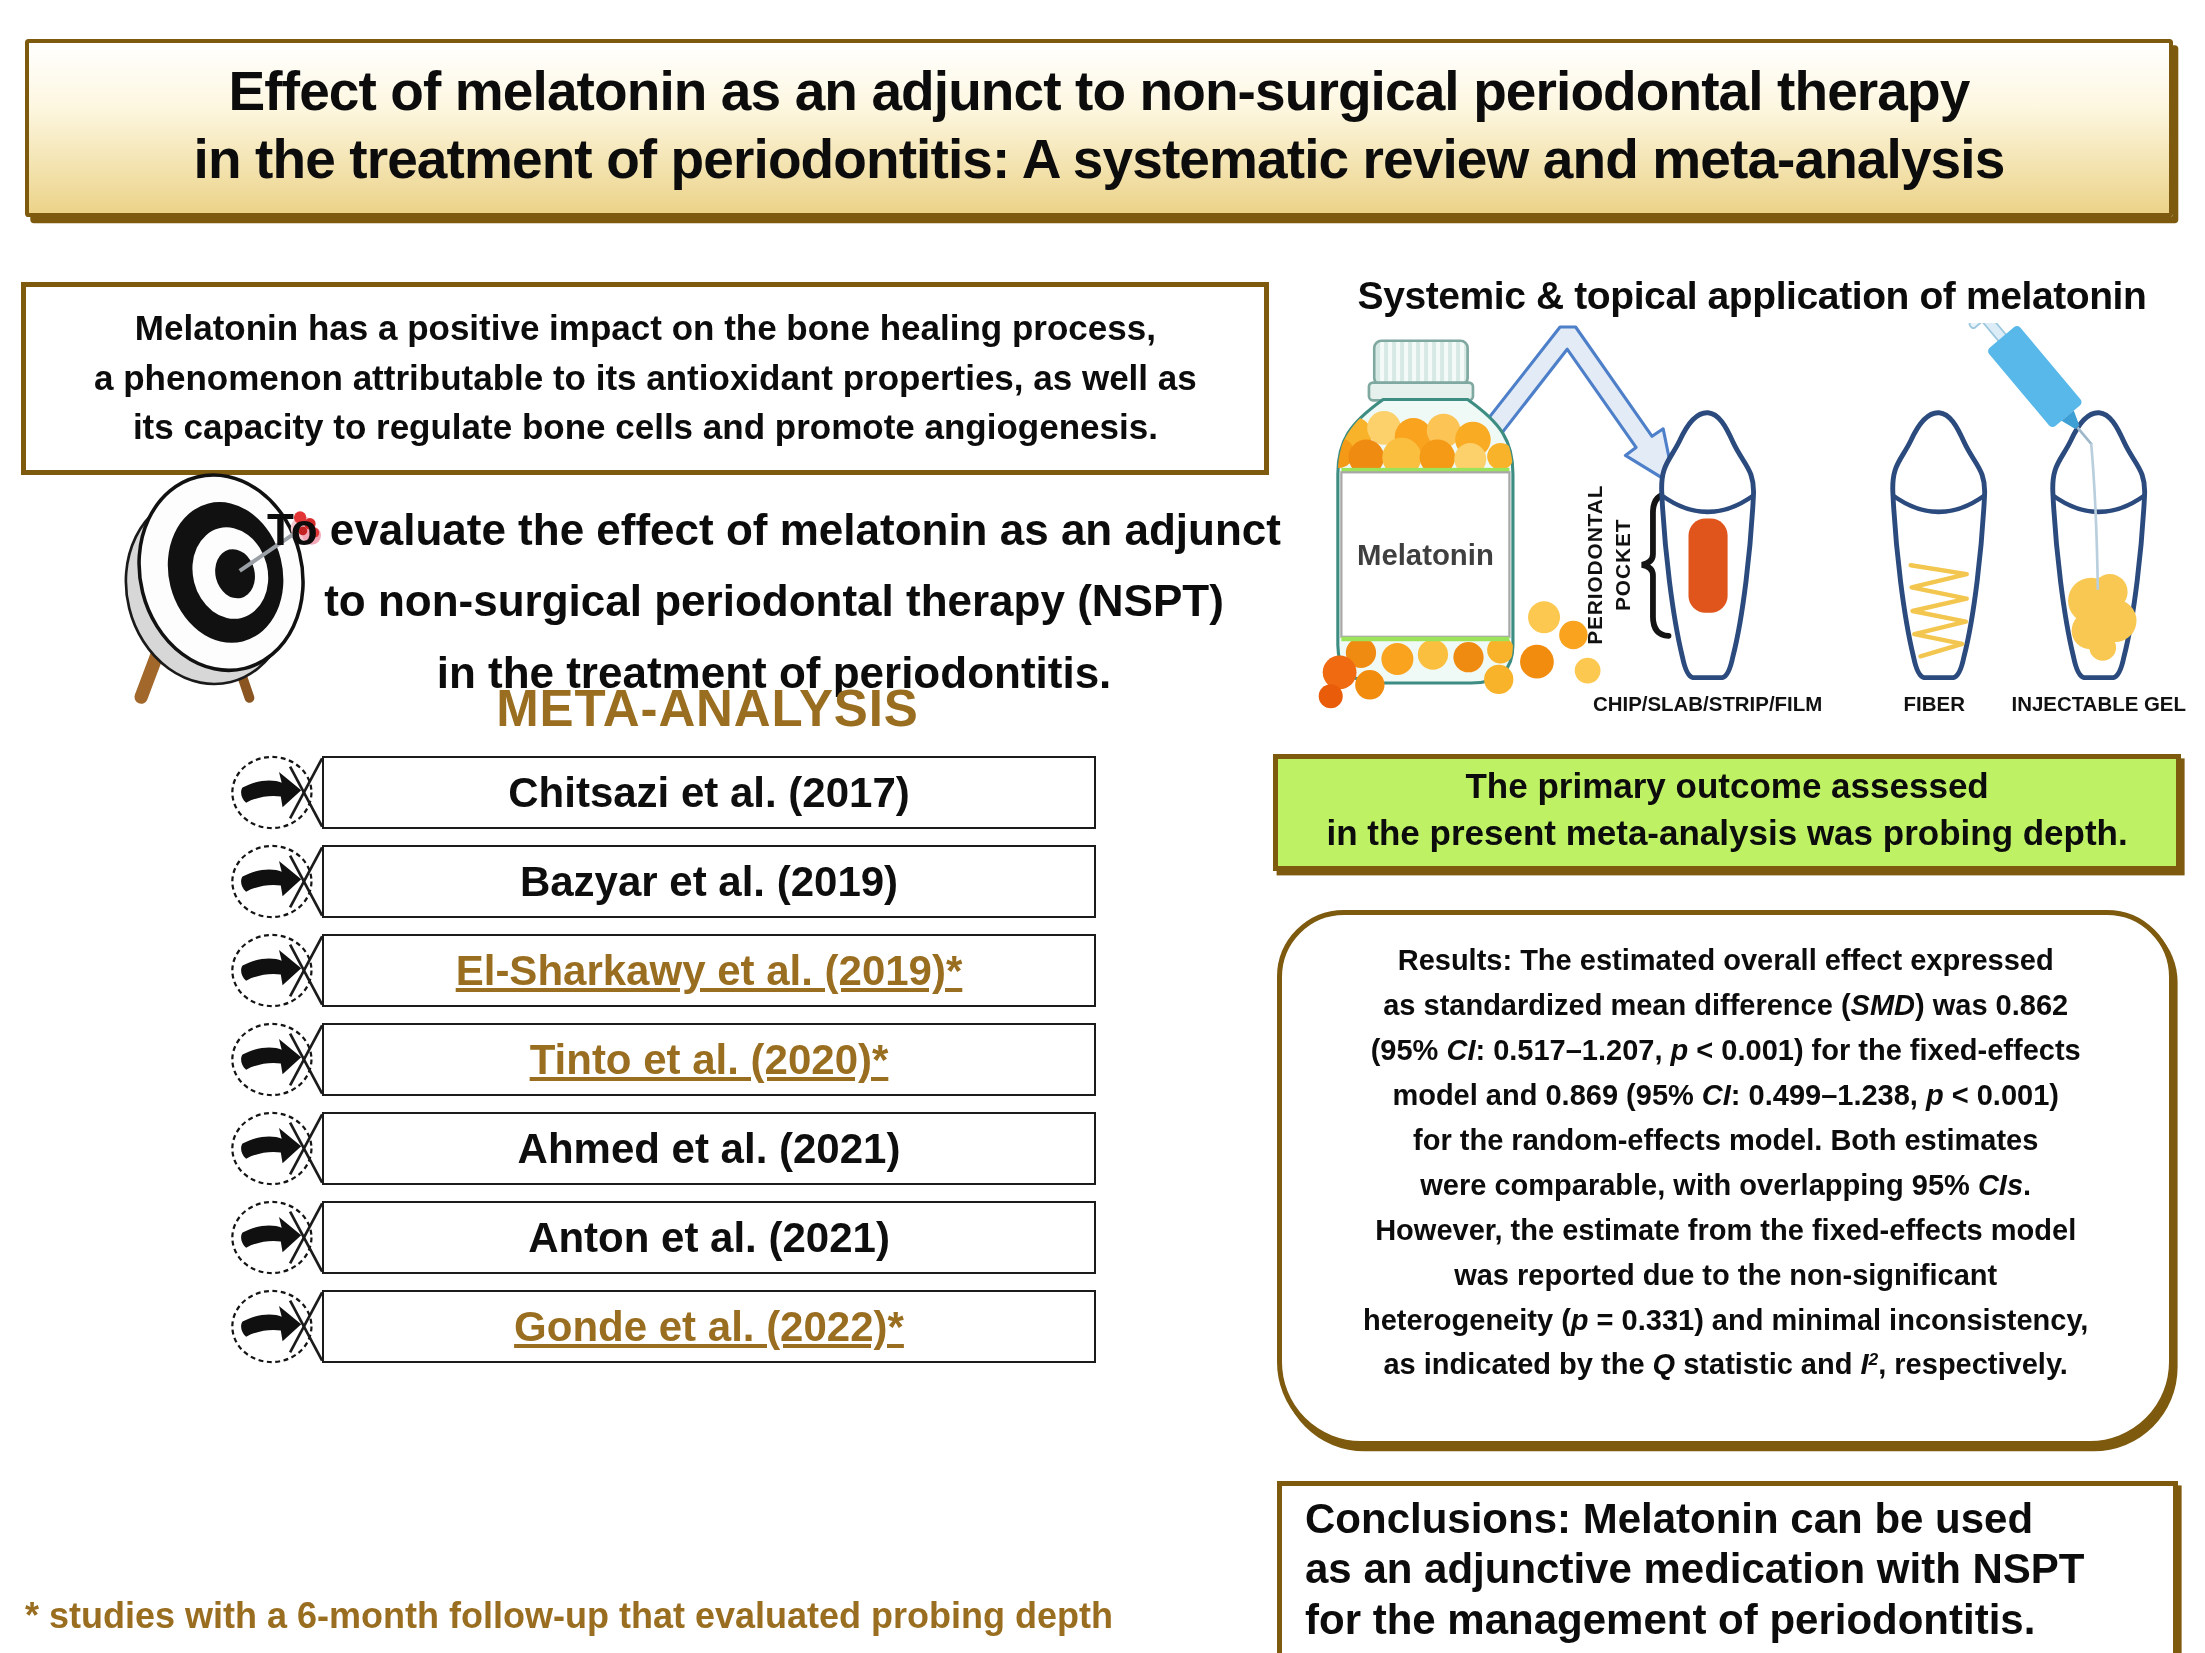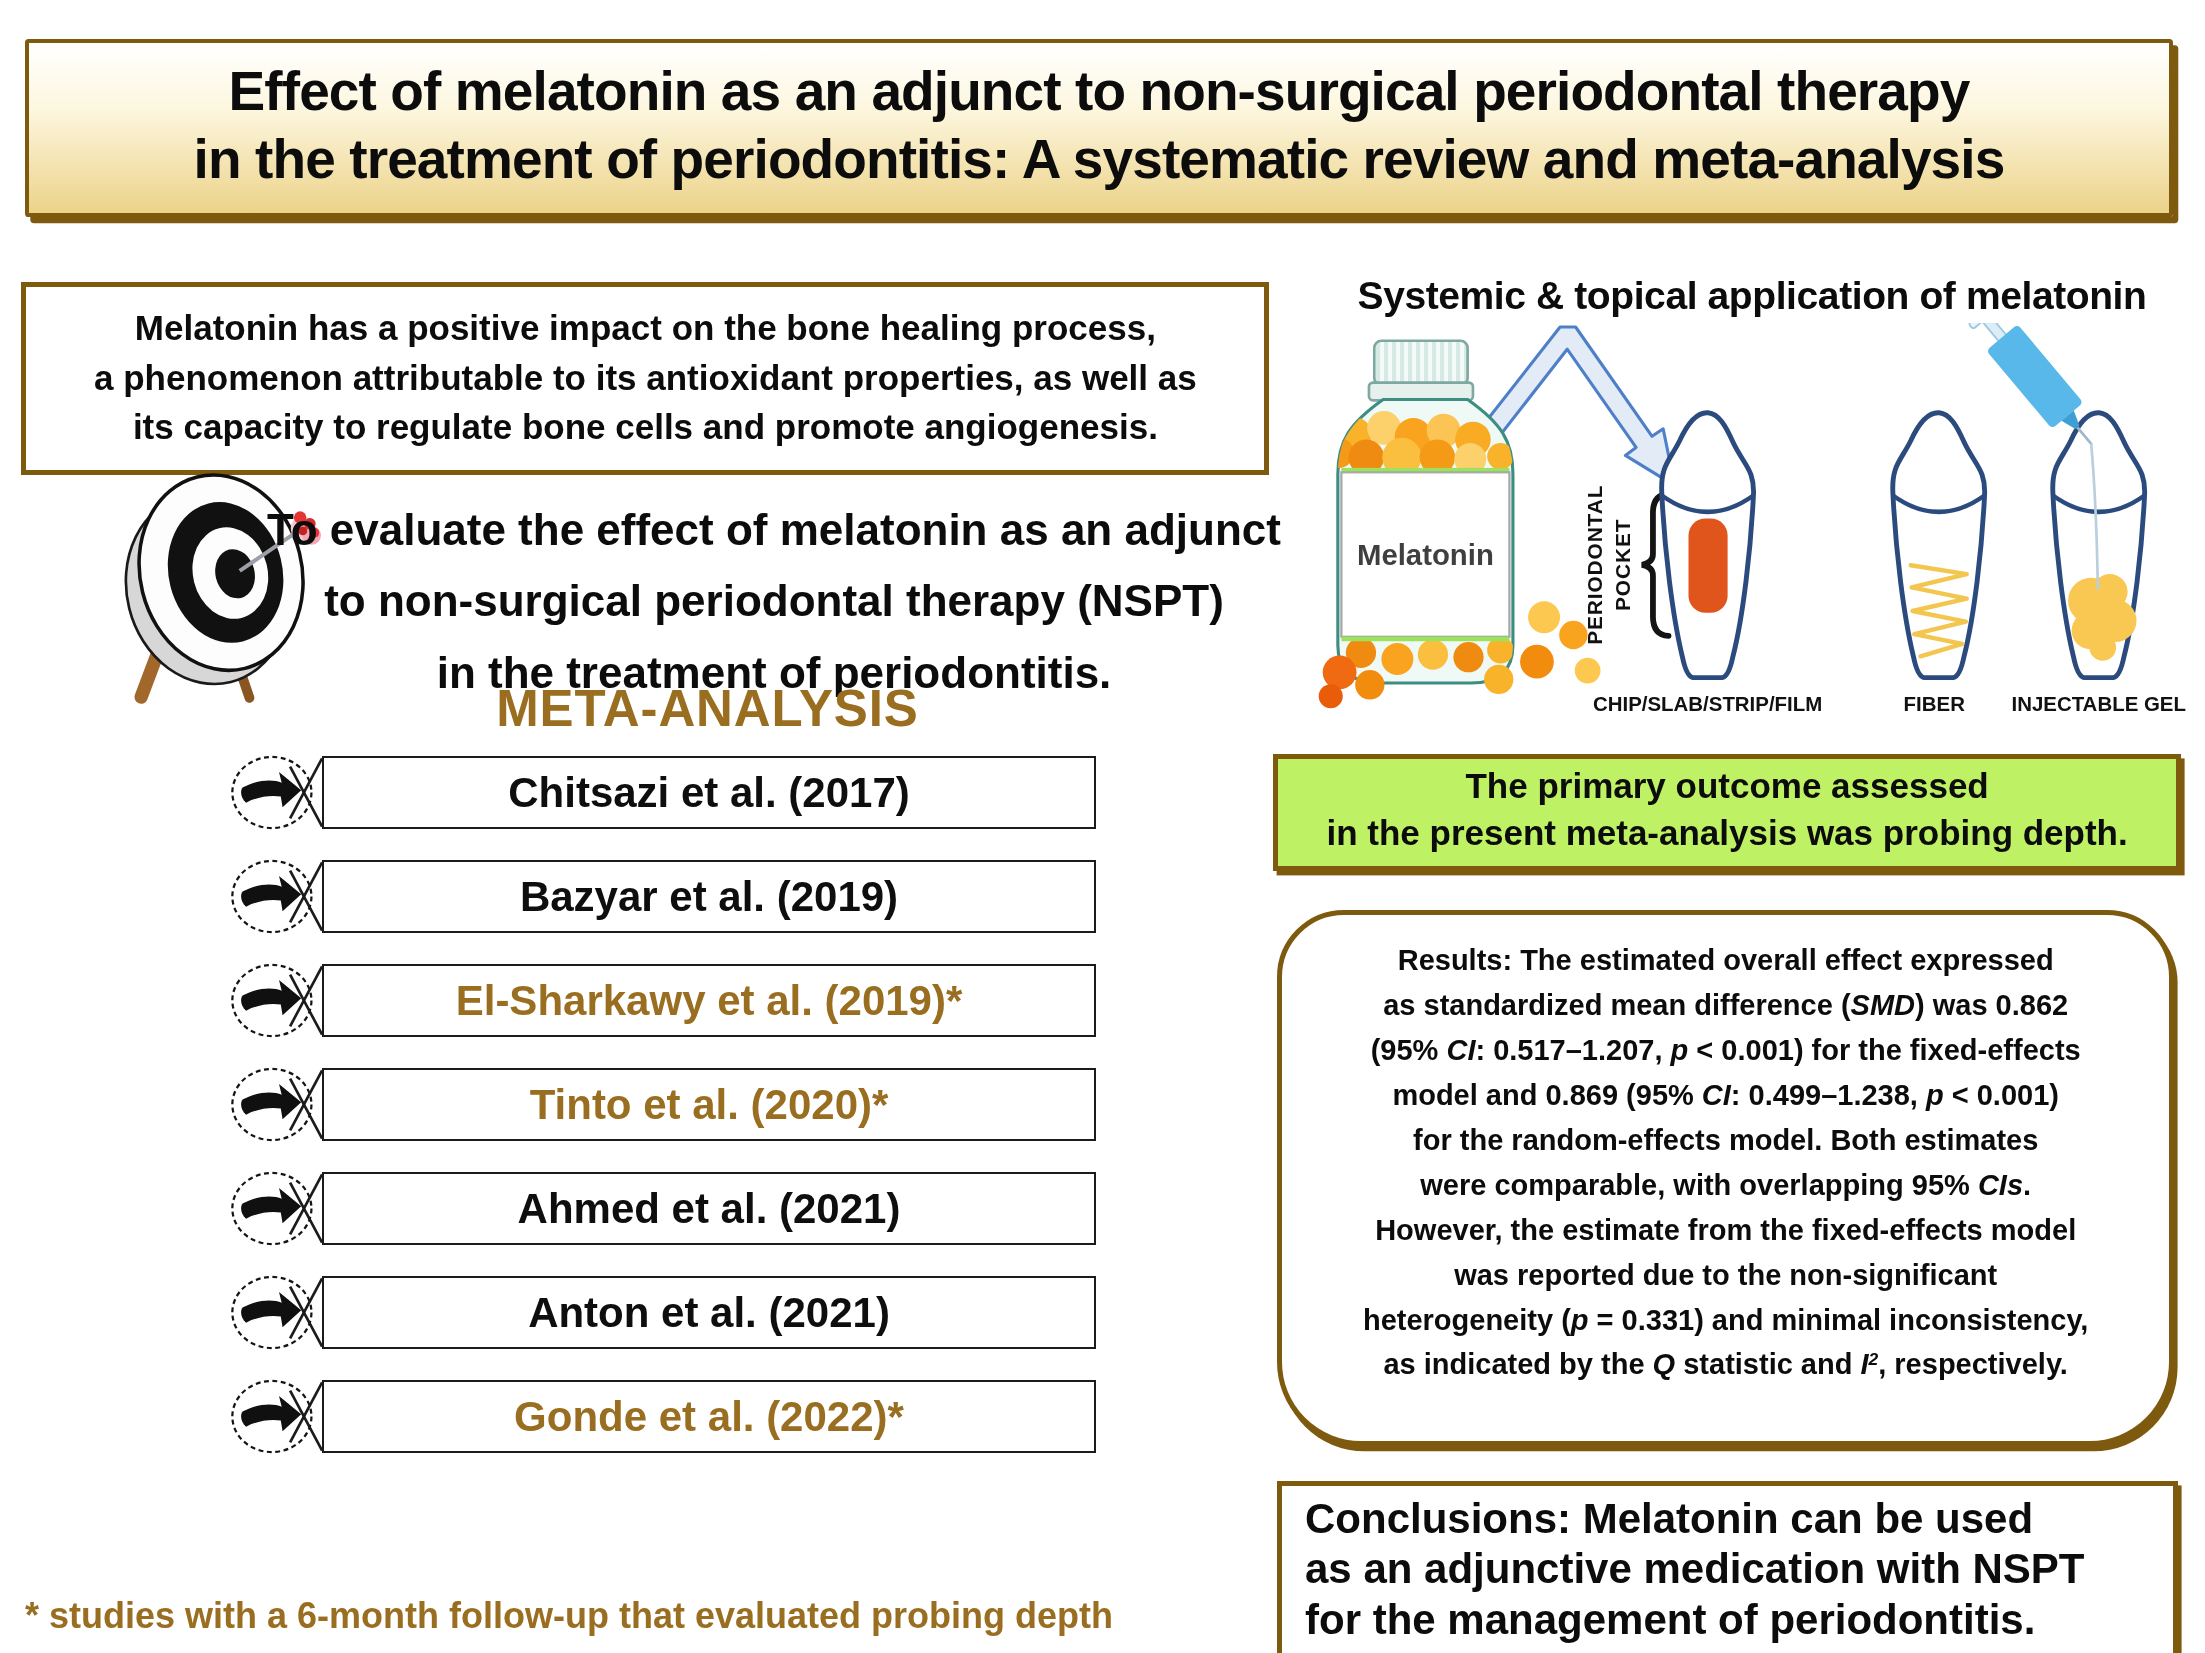--- a/index.html
+++ b/index.html
@@ -42,28 +42,28 @@
     text-align:center;font-weight:bold;font-size:44px;line-height:1.62;
   }
 
   
   .meta-heading{
     left:322px;top:679px;width:771px;
     text-align:center;font-weight:bold;font-size:51px;
     color:var(--gold);letter-spacing:0.9px;
   }
   .studies{left:231px;top:756px;width:865px;}
-  .study-row{position:relative;height:73px;margin-bottom:31px;}
+  .study-row{position:relative;height:73px;margin-bottom:16px;}
   .study-box{
     position:absolute;left:91px;right:0;top:0;bottom:0;
     border:2.2px solid #1b1b1b;background:#fff;
     display:flex;align-items:center;justify-content:center;
   }
   .study-label{font-weight:bold;font-size:42px;color:#0e0e0e;}
-  .study-label.gold{color:var(--gold);}
+  .study-label.gold{color:var(--gold);text-decoration:underline;}
   .study-icon{position:absolute;left:0;top:-4px;width:120px;height:81px;z-index:2;}
 
   .footnote{
     left:25px;top:1595px;white-space:nowrap;
     color:var(--gold);font-weight:bold;font-size:36px;
   }
 
   
   .app-heading{
     left:1312px;top:274px;width:880px;

